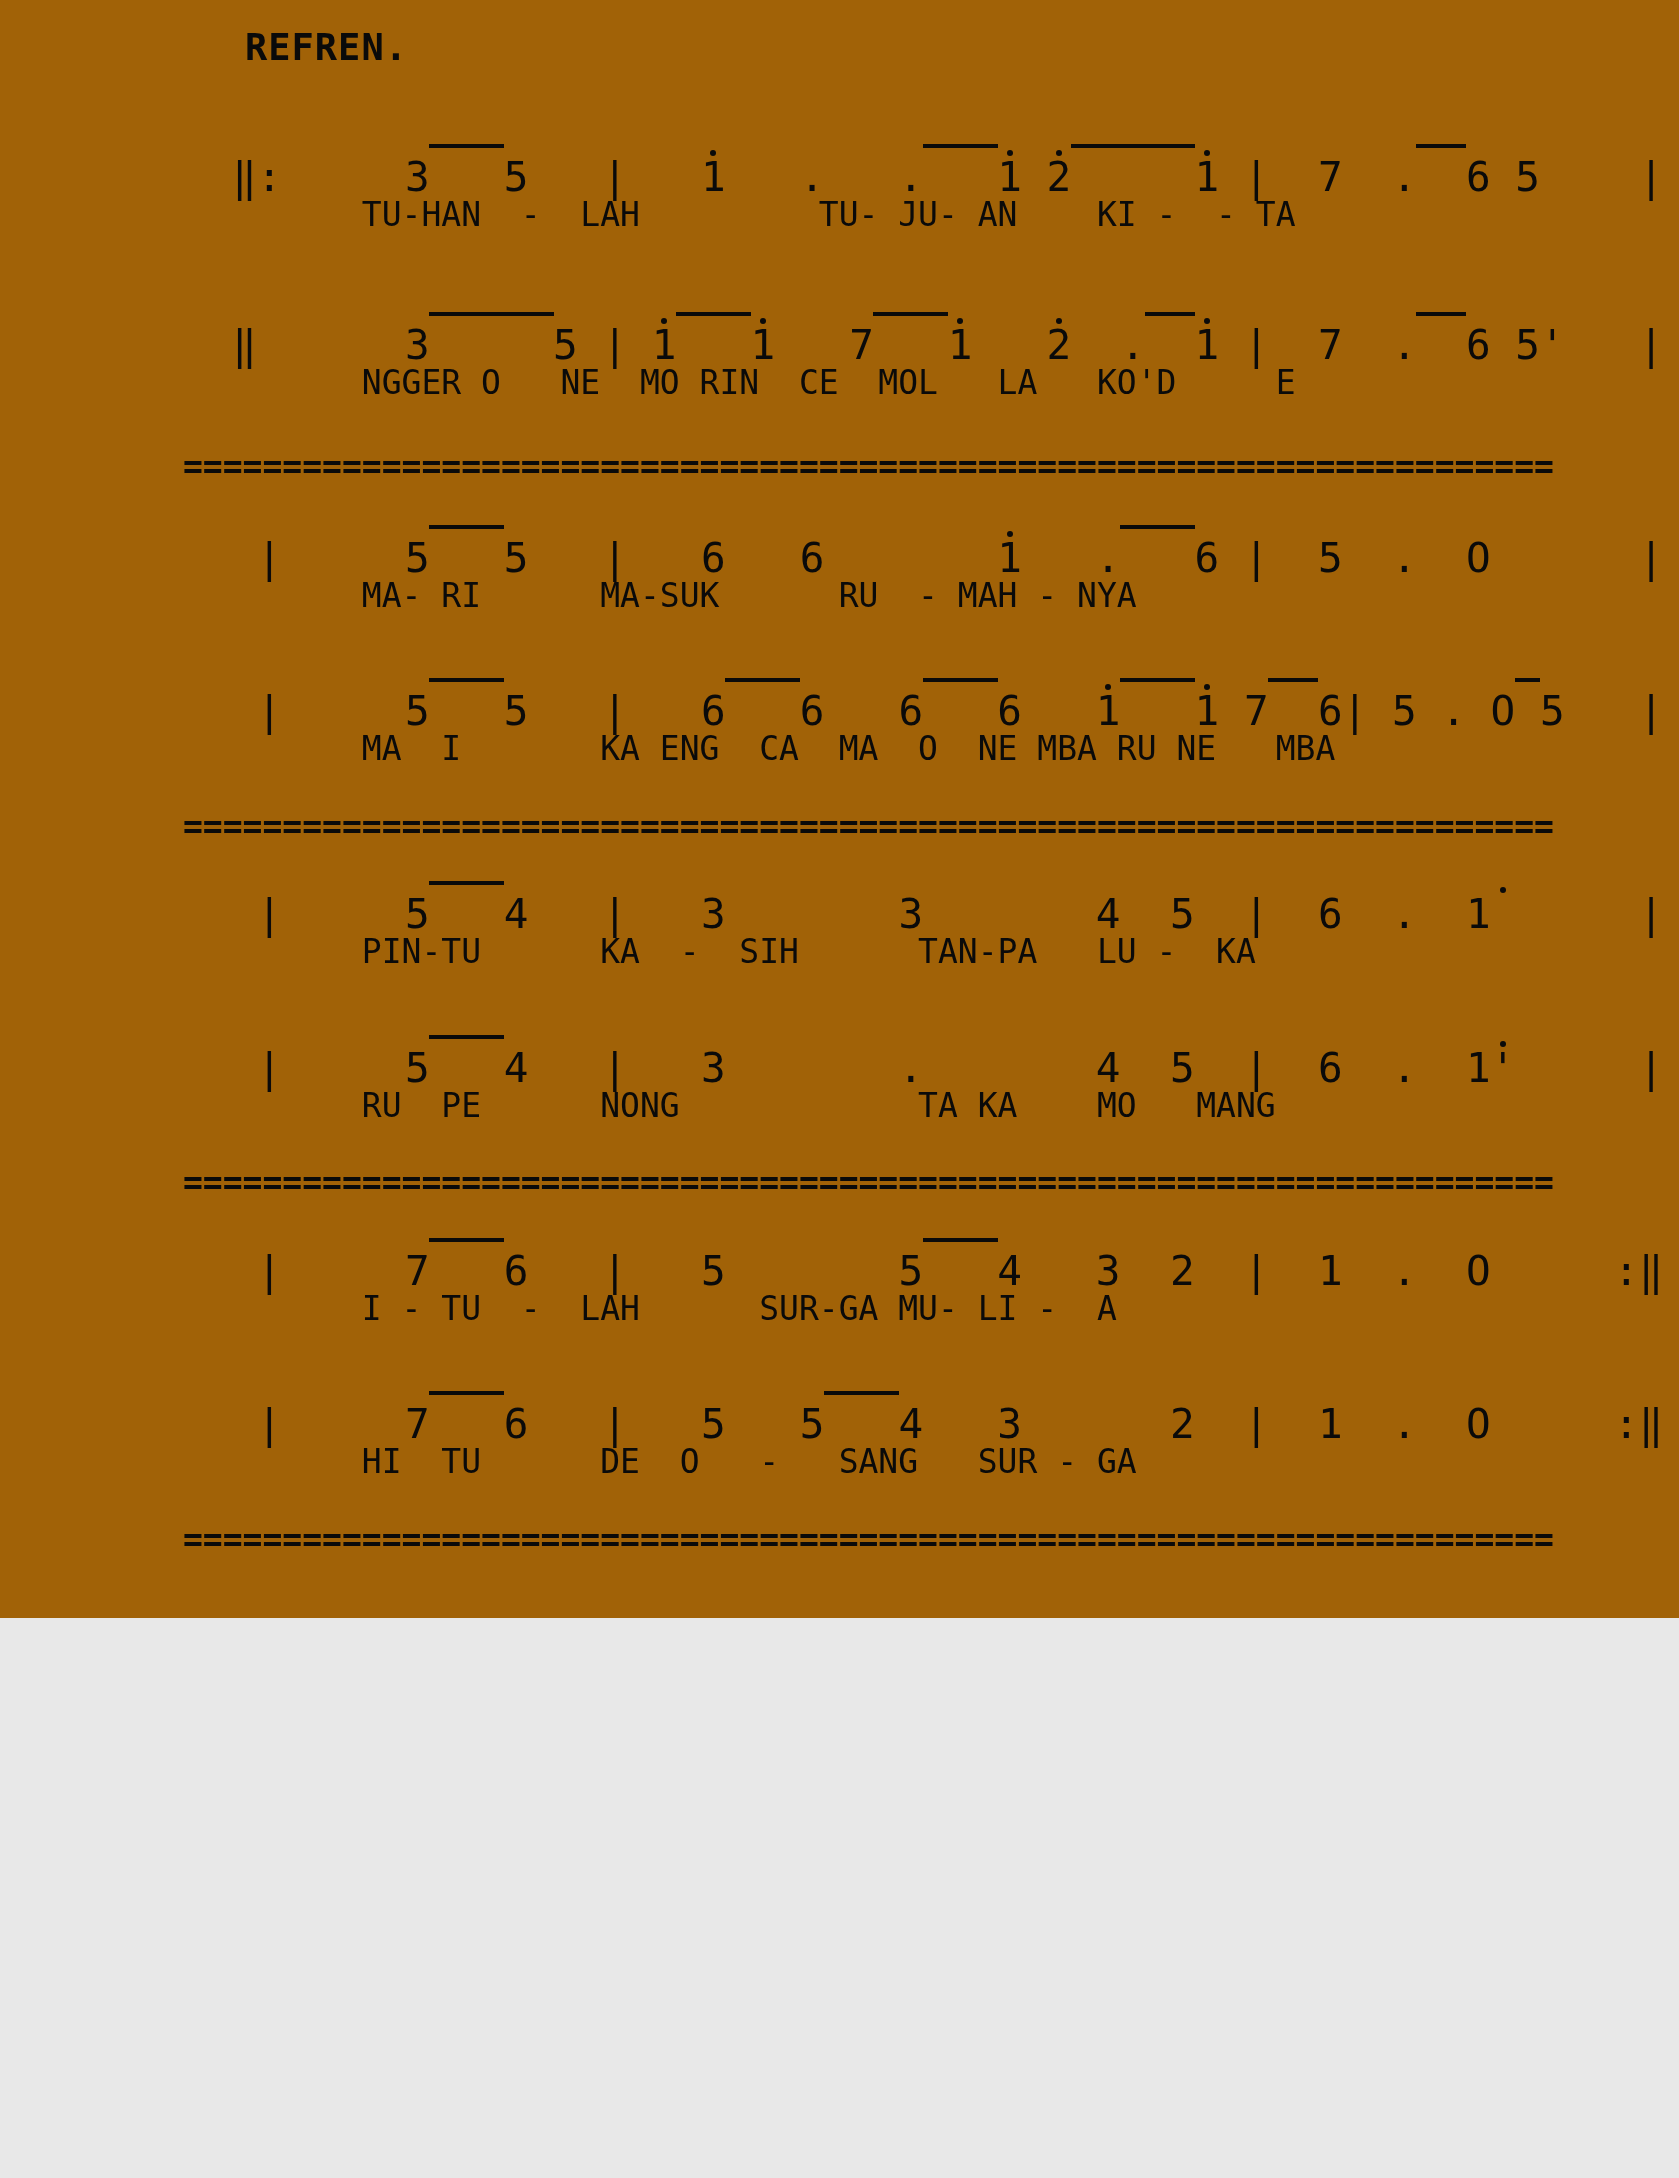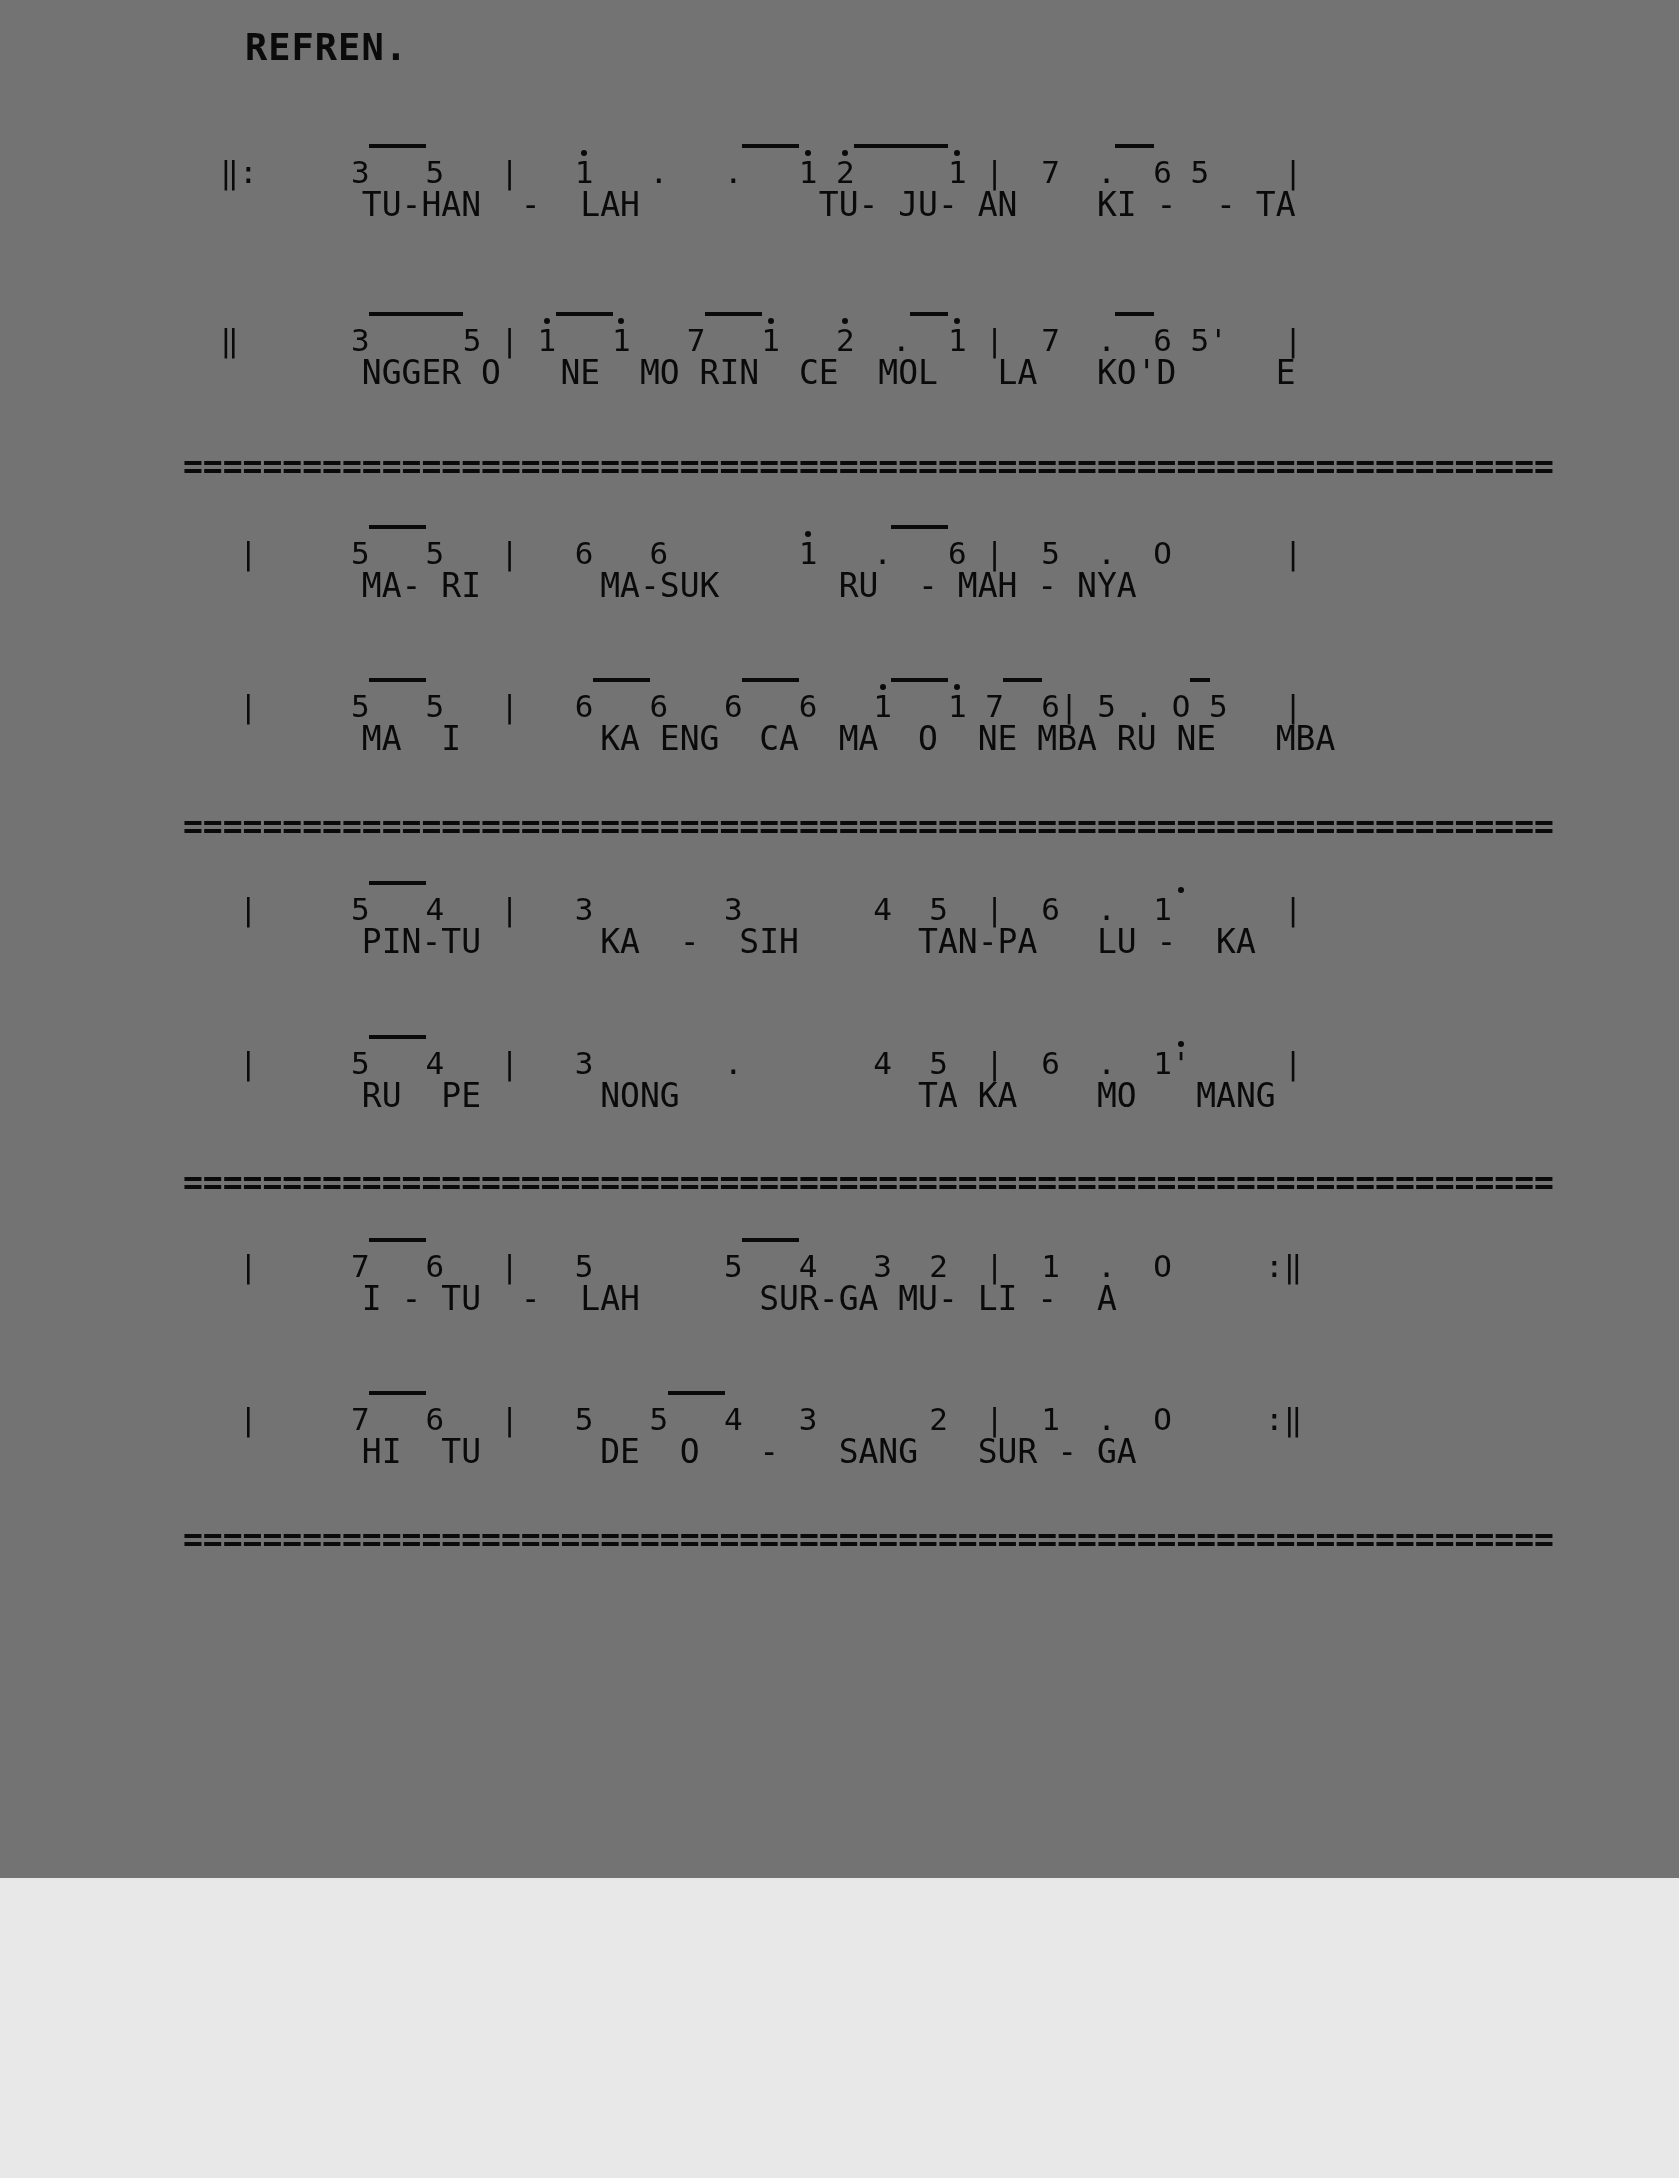--- a/index.html
+++ b/index.html
@@ -1,34 +1,34 @@
 <!DOCTYPE html>
 <html><head>
 <meta charset="utf-8">
 <style>
   html,body{margin:0;padding:0;background:#e8e8e8;}
   .sheet{
     position:relative;
-    width:1679px;height:1878px;
-    background:#737373;
+    width:1679px;height:1618px;
+    background:#a16207;
     color:#0a0a0a;
     font-family:"DejaVu Sans Mono","Liberation Mono",monospace;
     overflow:hidden;
   }
   .title{
     position:absolute;
     left:245px;top:26px;
     font-size:37px;
     font-weight:bold;
     letter-spacing:1px;
     white-space:pre;
   }
   .block{position:absolute;left:183px;white-space:pre;}
   .noterow{
-    font-size:31px;line-height:1;
+    font-size:41px;line-height:1;
     padding-top:20px;
     white-space:pre;
   }
   .cell{
     position:relative;
     display:inline-block;
     width:1ch;height:1em;
     vertical-align:bottom;
     white-space:pre;
   }

